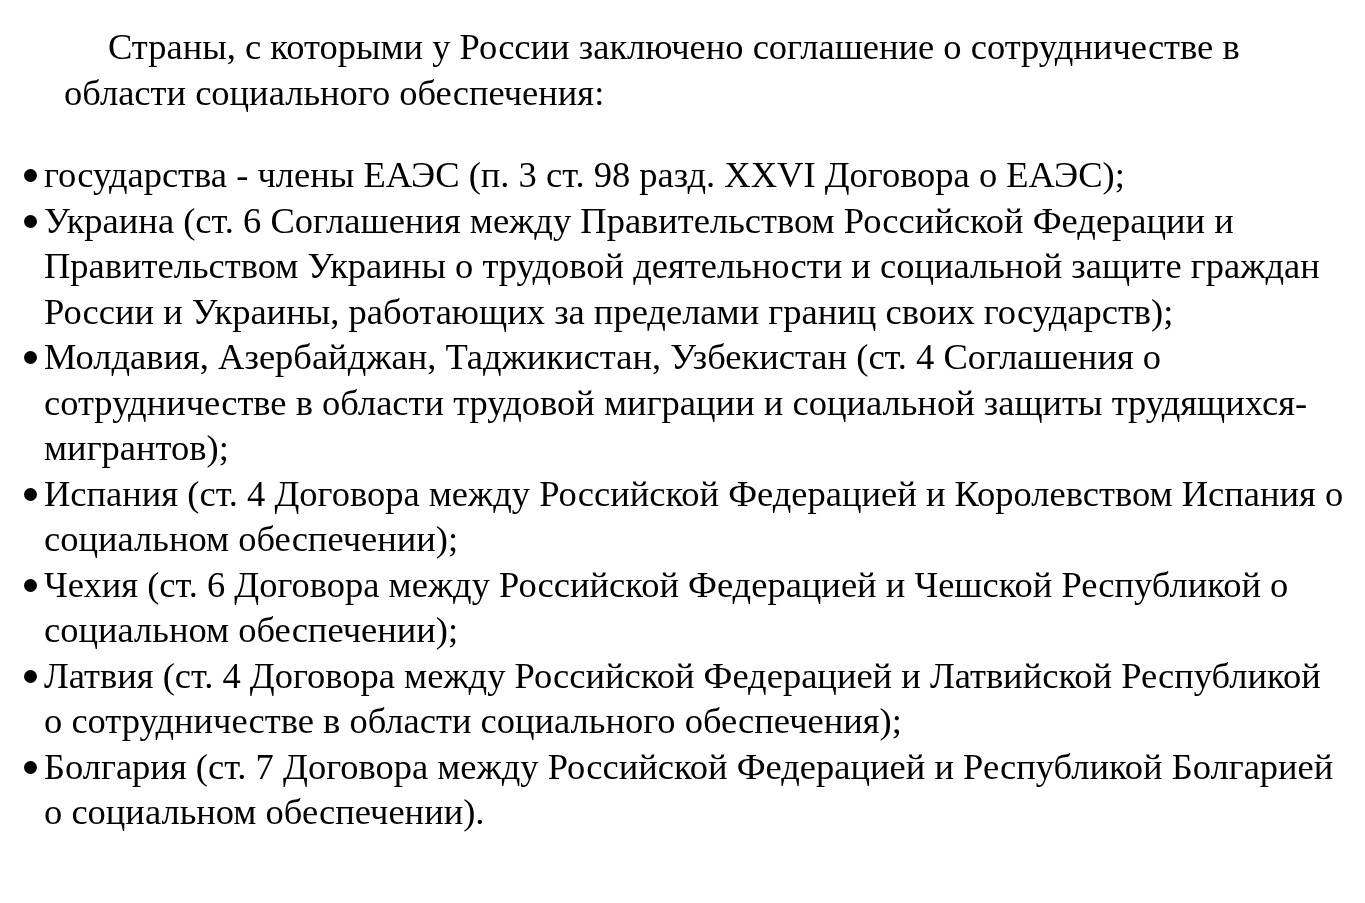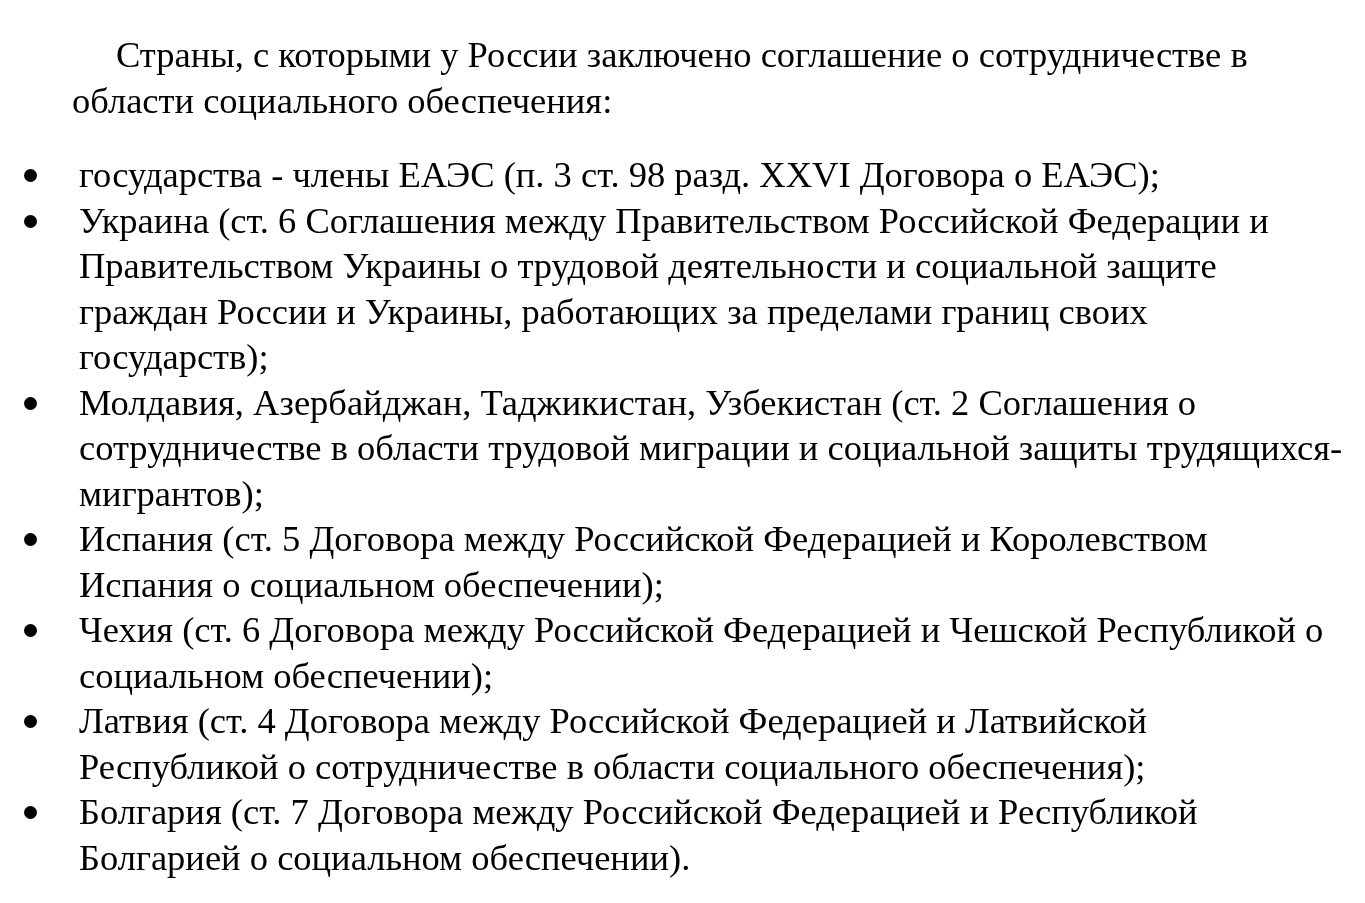--- a/index.html
+++ b/index.html
@@ -1,29 +1,29 @@
 <!DOCTYPE html>
 <html><head>
 <meta charset="utf-8">
 <style>
   html, body { margin:0; padding:0; background:#ffffff; }
   body { width:1365px; height:903px; overflow:hidden; font-family:"Liberation Serif", serif; color:#000; }
   .doc { position:absolute; left:0; top:0; width:1365px; }
-  .intro { position:absolute; left:56px; top:16px; width:1290px; font-size:36.5px; line-height:46px; text-indent:44px; margin:16px; }
+  .intro { position:absolute; left:56px; top:16px; width:1290px; font-size:36.5px; line-height:46px; text-indent:44px; margin:8px; }
   ul.items { position:absolute; left:0; top:152px; margin:0; padding:0; list-style:none; width:1345px; }
-  ul.items li { position:relative; padding-left:79px; font-size:36.5px; line-height:45.5px; }
+  ul.items li { position:relative; padding-left:44px; font-size:36.5px; line-height:45.5px; }
   .bullet { position:absolute; left:24px; top:17px; width:13px; height:13px; border-radius:50%; background:#000; }
 </style>
 </head>
 <body>
 
 <div class="doc">
   <p class="intro">Страны, с которыми у России заключено соглашение о сотрудничестве в области социального обеспечения:</p>
   <ul class="items">
     <li><span class="bullet"></span><span>государства - члены ЕАЭС  (п. 3 ст. 98 разд. XXVI Договора о ЕАЭС);</span></li>
     <li><span class="bullet"></span><span>Украина (ст. 6 Соглашения между Правительством Российской Федерации и Правительством Украины о трудовой деятельности и социальной защите граждан России и Украины, работающих за пределами границ своих государств);</span></li>
-    <li><span class="bullet"></span><span>Молдавия, Азербайджан, Таджикистан, Узбекистан (ст. 2 Соглашения о сотрудничестве в области трудовой миграции и социальной защиты трудящихся-мигрантов);</span></li>
-    <li><span class="bullet"></span><span>Испания (ст. 5 Договора между Российской Федерацией и Королевством Испания о социальном обеспечении);</span></li>
+    <li><span class="bullet"></span><span>Молдавия, Азербайджан, Таджикистан, Узбекистан (ст. 4 Соглашения о сотрудничестве в области трудовой миграции и социальной защиты трудящихся-мигрантов);</span></li>
+    <li><span class="bullet"></span><span>Испания (ст. 4 Договора между Российской Федерацией и Королевством Испания о социальном обеспечении);</span></li>
     <li><span class="bullet"></span><span>Чехия (ст. 6 Договора между Российской Федерацией и Чешской Республикой о социальном обеспечении);</span></li>
     <li><span class="bullet"></span><span>Латвия (ст. 4 Договора между Российской Федерацией и Латвийской Республикой о сотрудничестве в области социального обеспечения);</span></li>
     <li><span class="bullet"></span><span>Болгария (ст. 7 Договора между Российской Федерацией и Республикой Болгарией о социальном обеспечении).</span></li>
   </ul>
 </div>
 
 </body></html>

